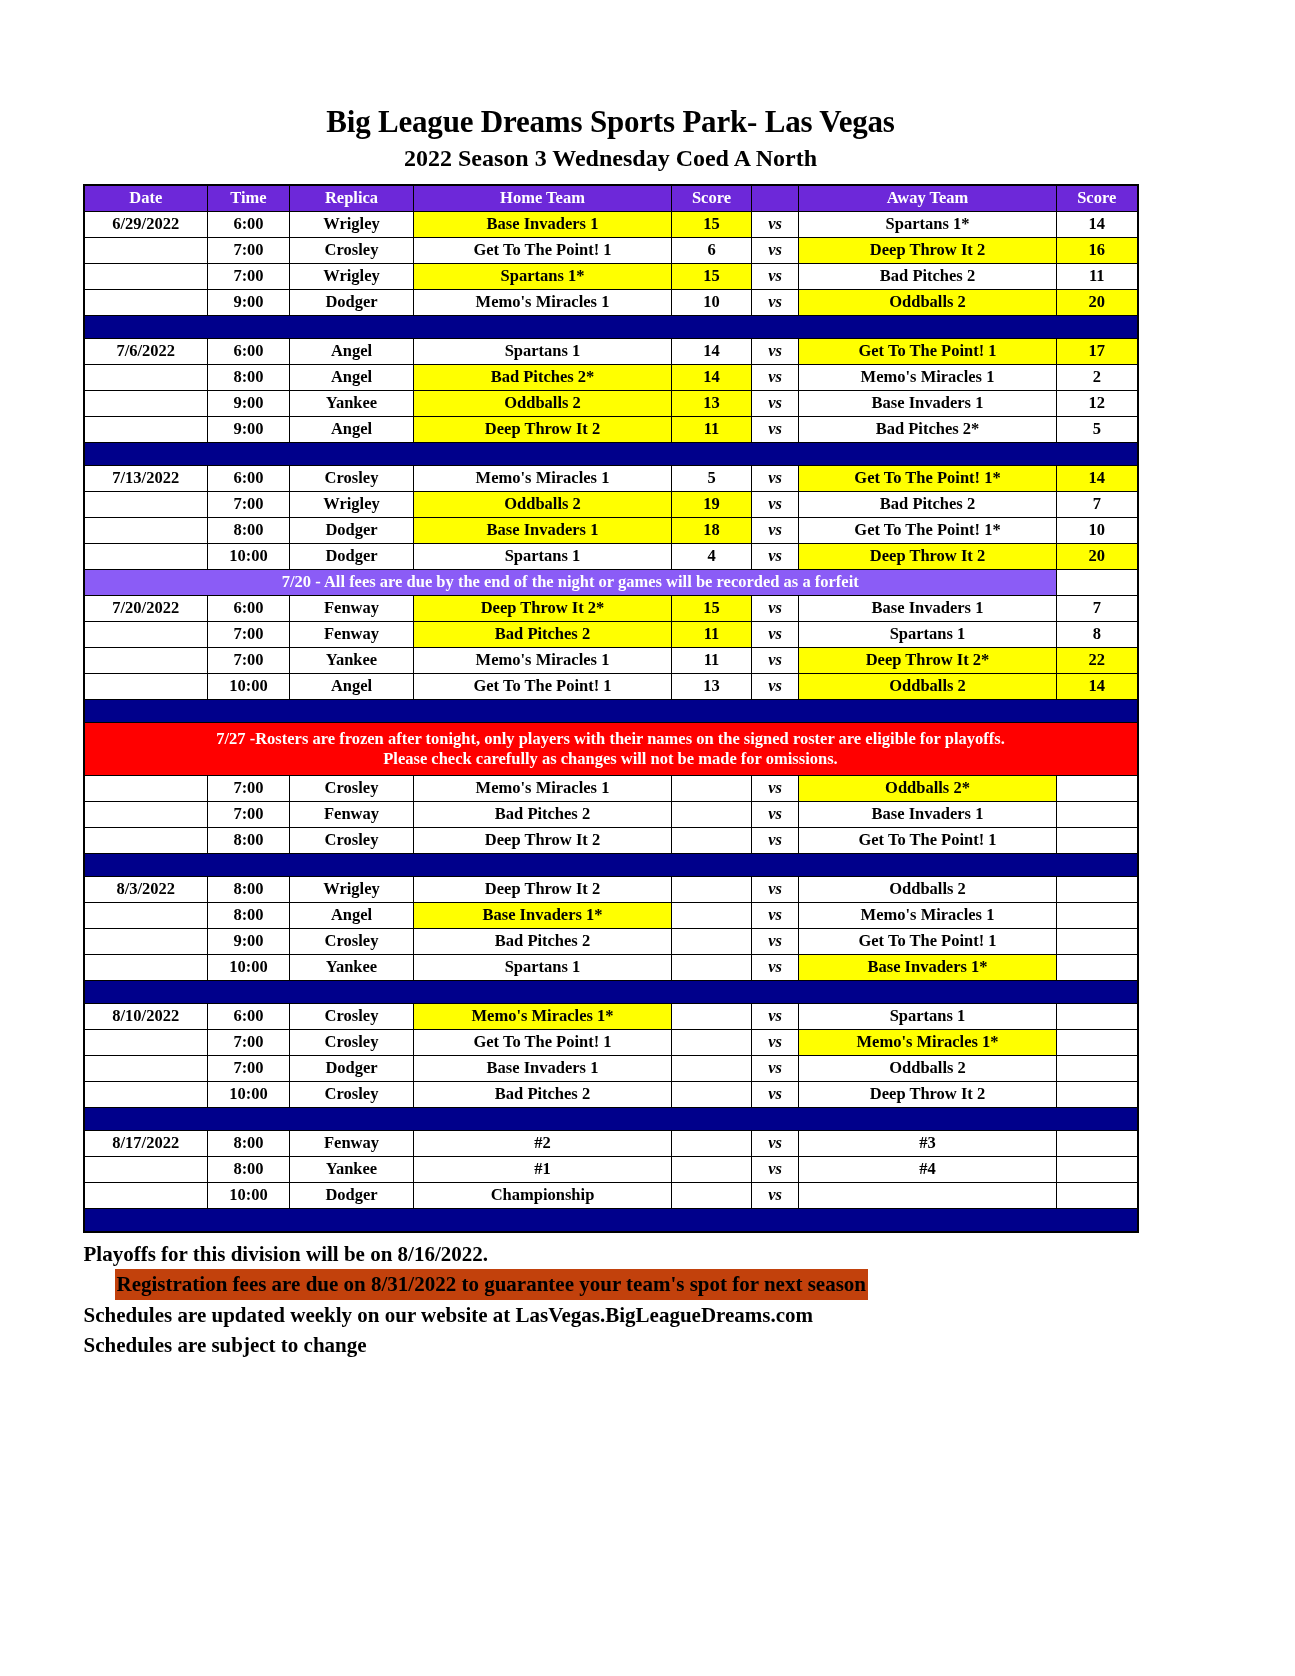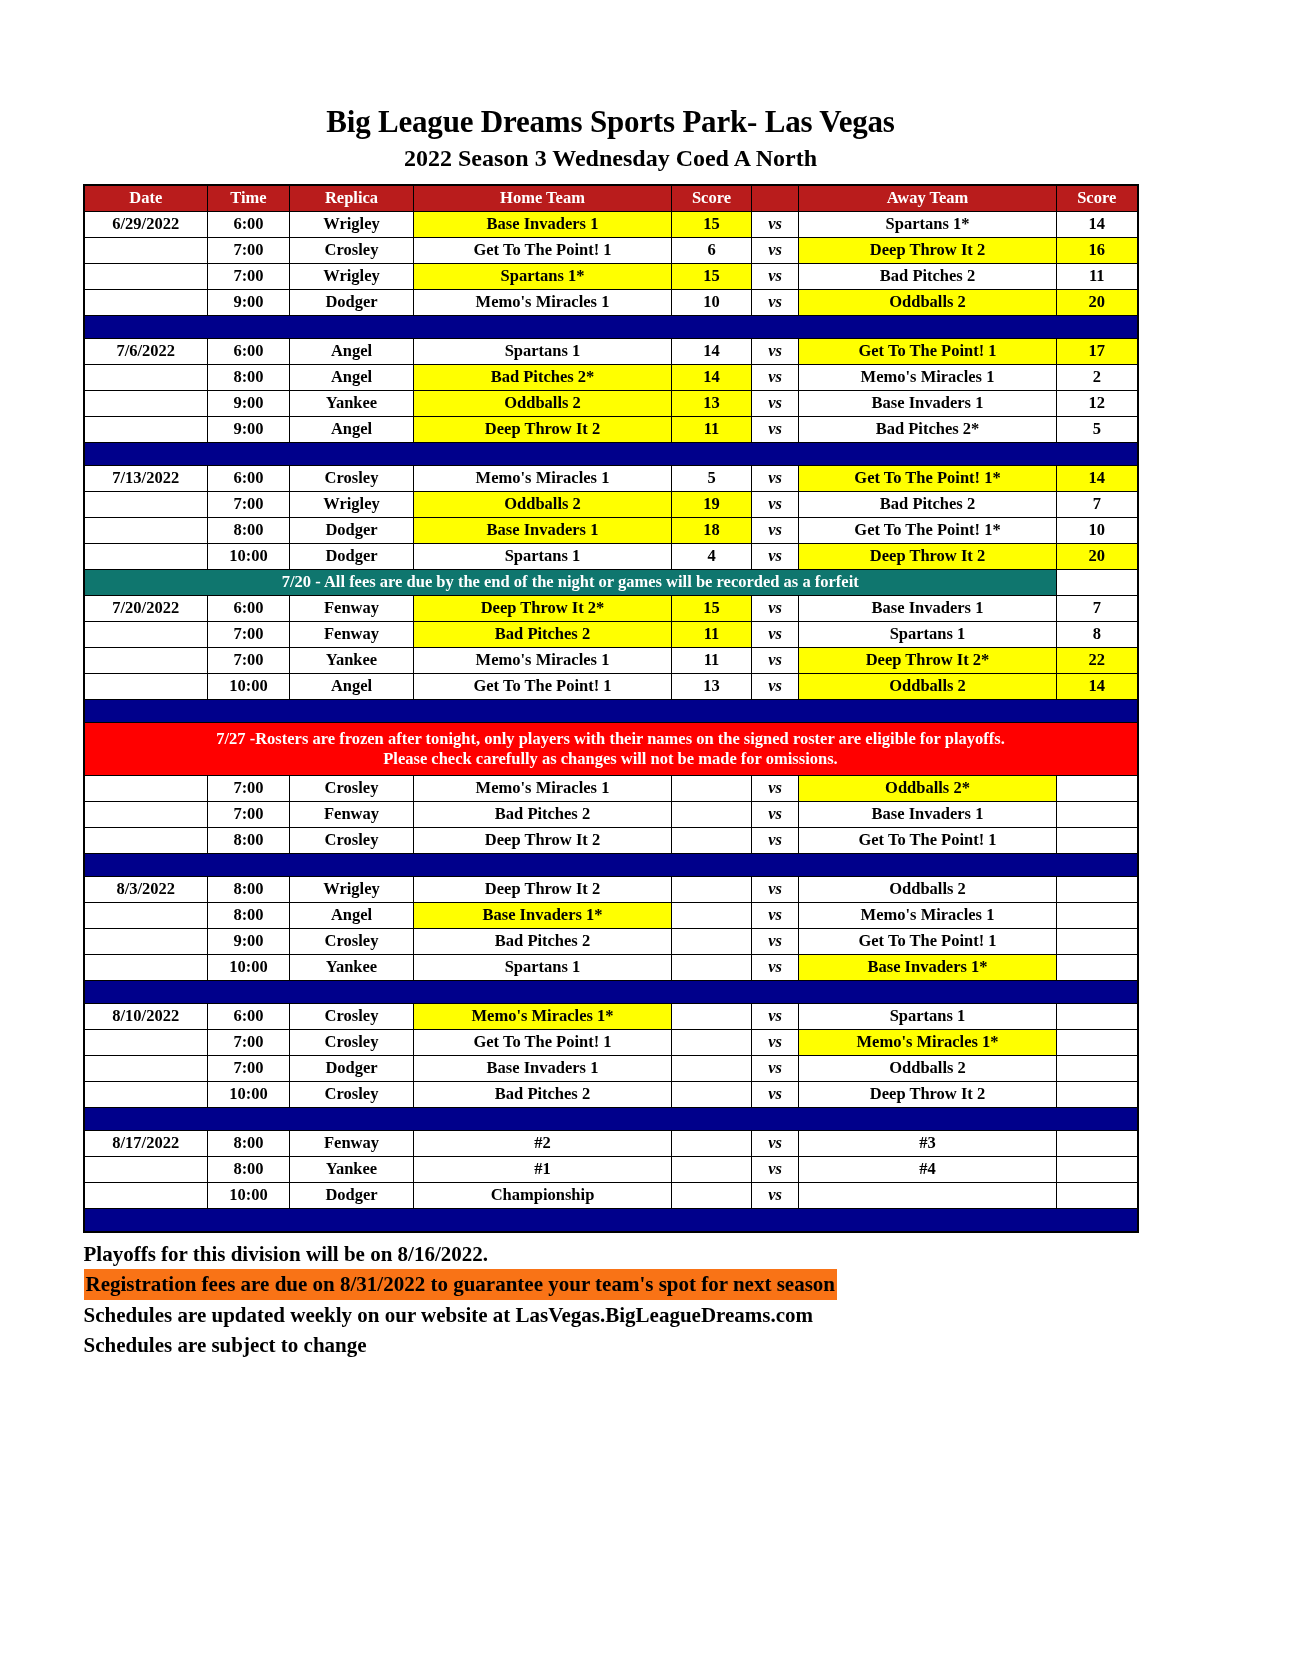--- a/index.html
+++ b/index.html
@@ -55,21 +55,21 @@
     border: 1px solid #000000;
     font-size: 16.5px;
     font-weight: bold;
     text-align: center;
     height: 25px;
     padding: 0 2px;
     overflow: hidden;
     white-space: nowrap;
   }
   thead th {
-    background: #b91c1c;
+    background: #6d28d9;
     color: #ffffff;
     font-size: 17px;
     height: 26px;
   }
   col.c-date   { width: 124px; }
   col.c-time   { width: 82px; }
   col.c-rep    { width: 124px; }
   col.c-home   { width: 258px; }
   col.c-score1 { width: 80px; }
   col.c-vs     { width: 47px; }
@@ -84,21 +84,21 @@
   td.hl {
     background: #FFFF00;
   }
   tr.spacer td {
     background: #00008B;
     height: 22px;
     border-left: 1px solid #00008B;
     border-right: 1px solid #00008B;
   }
   tr.notice-blue td {
-    background: #0f766e;
+    background: #8b5cf6;
     color: #ffffff;
     height: 25px;
     font-size: 16.5px;
     font-weight: bold;
   }
   tr.notice-red td {
     background: #FF0000;
     color: #ffffff;
     font-size: 16.5px;
     font-weight: bold;
@@ -112,23 +112,24 @@
     margin: 0 auto;
     padding-top: 6px;
   }
   .footer div {
     font-size: 21px;
     font-weight: bold;
     line-height: 1.45;
     text-align: left;
   }
   .footer .fee-line {
-    background: #f97316;
+    background: #c2410c;
     display: inline-block;
     padding: 0 2px;
+    margin-left: 31px;
   }
   .fee-wrap { line-height: 1.45; }
 </style>
 </head>
 <body>
 
 <div class="page">
 
   <div class="titles">
     <div class="title-main">Big League Dreams Sports Park- Las Vegas</div>

